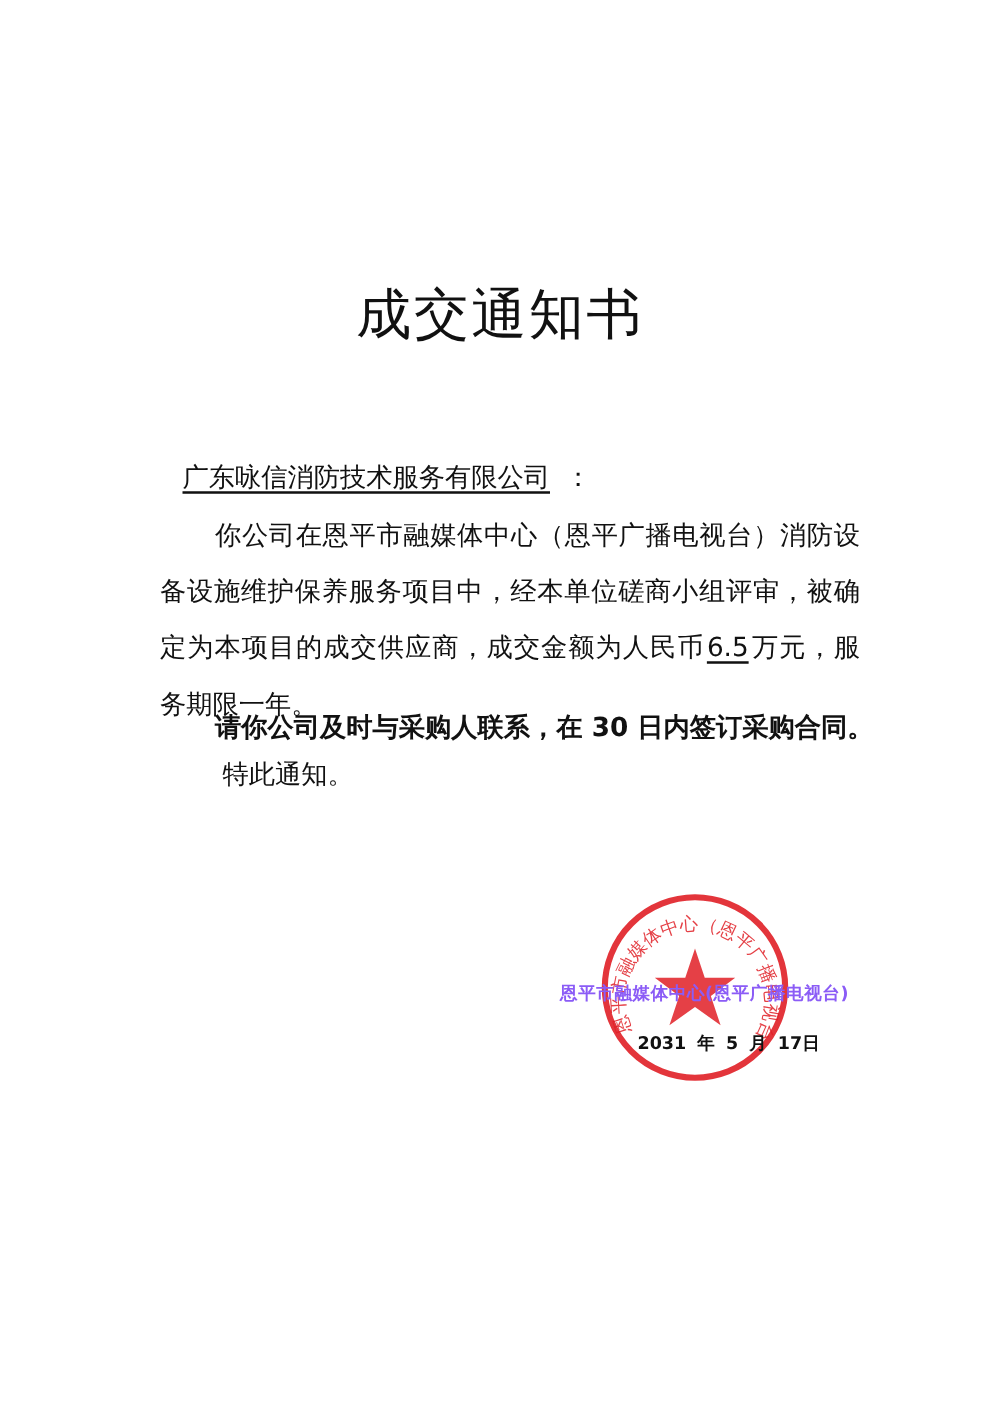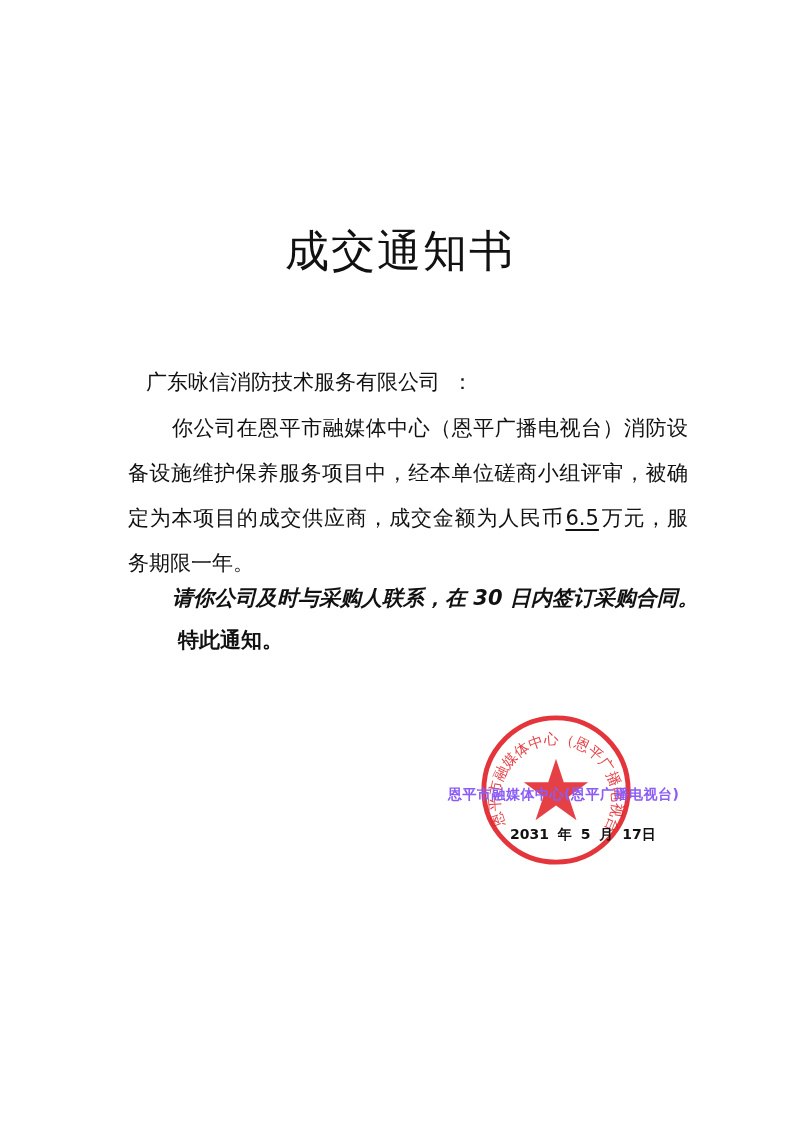--- a/index.html
+++ b/index.html
@@ -2,28 +2,28 @@
 <html><head>
 <meta charset="utf-8">
 <style>
   html, body { margin: 0; padding: 0; background: #ffffff; }
   body { width: 800px; height: 1130px; position: relative; overflow: hidden;
          font-family: "DejaVu Serif", "Liberation Serif", serif; color: #111; }
   .title { position: absolute; left: 0; width: 800px; top: 222px; text-align: center;
            font-family: "DejaVu Sans", sans-serif; font-size: 44px; letter-spacing: 2px; color: #111; }
   .addressee { position: absolute; left: 140px; top: 368px; font-size: 21px;
                font-family: "DejaVu Sans", sans-serif; }
-  .addressee .name { text-underline-offset: 4px; padding: 0 6px 12px 6px; margin-top: 32px; }
+  .addressee .name { text-decoration: underline; text-underline-offset: 4px; padding: 0 6px 12px 6px; margin-top: 32px; }
   .addressee .colon { margin-left: 6px; }
   .para { position: absolute; left: 128px; width: 560px; font-size: 21px; line-height: 45px;
           font-family: "DejaVu Sans", sans-serif; text-align: justify; }
   .p1 { top: 406px; text-indent: 44px; }
   .amount { text-decoration: underline; text-underline-offset: 4px; padding: 0 2px; }
-  .p2 { top: 576px; left: 172px; font-weight: bold; width: 560px; font-style: italic; }
-  .p3 { top: 618px; left: 178px; font-weight: bold; }
+  .p2 { top: 560px; left: 172px; font-weight: bold; width: 560px; }
+  .p3 { top: 597px; left: 178px; font-weight: normal; }
   .stamp { position: absolute; left: 478px; top: 712px; width: 156px; height: 156px; }
   .org { position: absolute; left: 448px; top: 786px; font-size: 14px; font-weight: bold;
          font-family: "DejaVu Sans", sans-serif; color: #8b5cf6; letter-spacing: 0.5px; }
   .date { position: absolute; left: 510px; top: 826px; font-size: 14px; font-weight: bold;
           font-family: "DejaVu Sans", sans-serif; color: #111; word-spacing: 4px; }
 </style>
 </head>
 <body>
 
 <div class="title">成交通知书</div>

